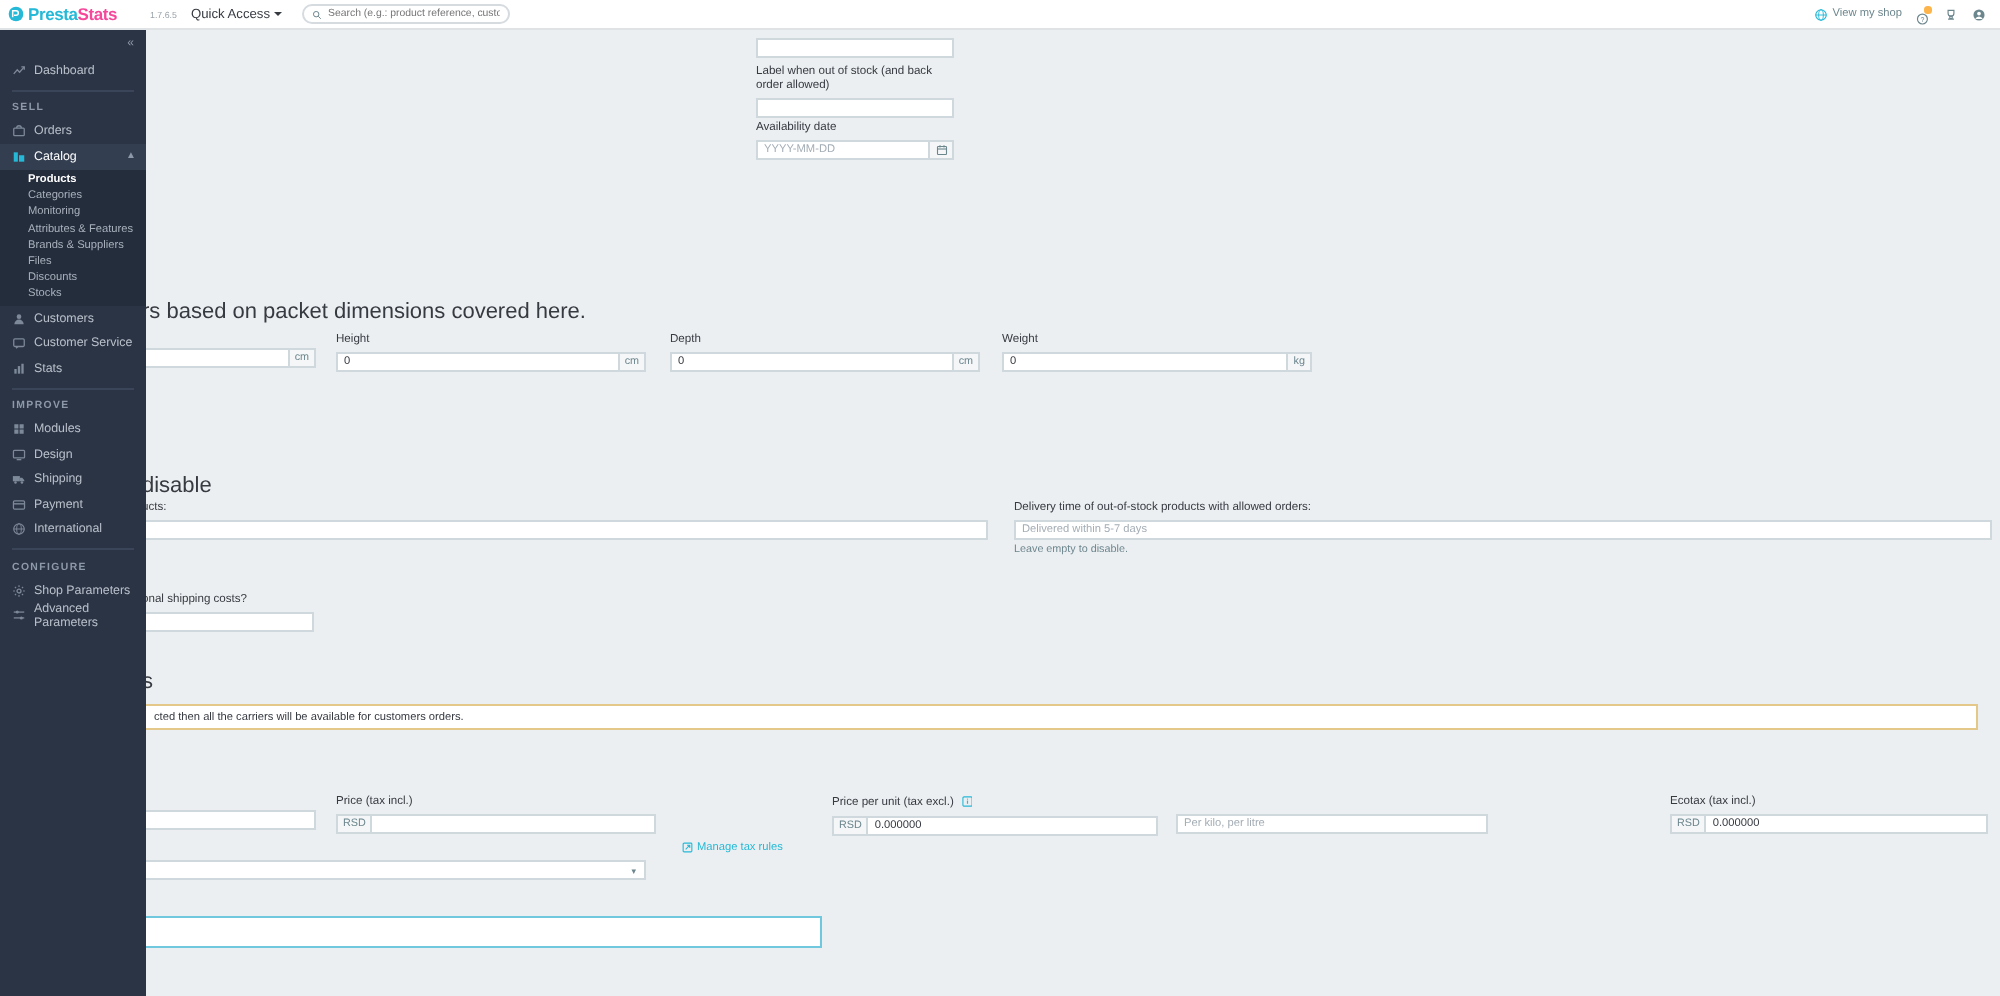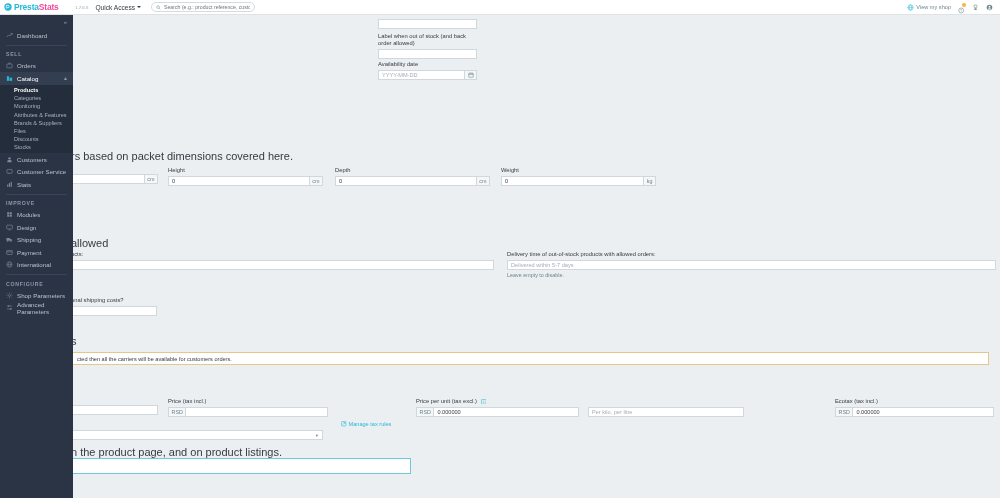--- a/index.html
+++ b/index.html
@@ -422,21 +422,21 @@
     </div>
 
     <div class="frag" style="left:428px; top:152px;">
       <div class="lbl">Weight</div>
       <div class="ig" style="width:155px; margin-top:2px;">
         <div class="inp" style="width:140px;">0</div>
         <div class="ig-addon right">kg</div>
       </div>
     </div>
 
-    <div class="frag" style="left:-2px; top:222px;">allowed</div>
+    <div class="frag" style="left:-2px; top:222px;">disable</div>
 
     <div class="frag" style="left:-2px; top:236px;">
       <div class="lbl">ucts:</div>
       <div class="inp" style="width:423px; margin-top:2px;"></div>
     </div>
 
     <div class="frag" style="left:434px; top:236px;">
       <div class="lbl">Delivery time of out-of-stock products with allowed orders:</div>
       <div class="inp ph" style="width:489px; margin-top:2px;">Delivered within 5-7 days</div>
       <div class="helper" style="margin-top:2px;">Leave empty to disable.</div>
@@ -498,21 +498,20 @@
         <path d="M8 16L17 7M11 7h6v6" fill="none" stroke="currentColor" stroke-width="2.2"></path>
       </svg>
       <span>Manage tax rules</span>
     </div>
 
     <div class="frag sel" style="left:-70px; top:415px; width:320px;">
       <span></span>
       <span class="sel-caret">▾</span>
     </div>
 
-    <div class="frag" style="left:-2px; top:431px;">n the product page, and on product listings.</div>
 
     <div class="frag inp focus" style="left:-70px; top:443px; width:408px; height:16px;">
       
     </div>
 
   </div>
 
 </div>
 
 </body></html>

